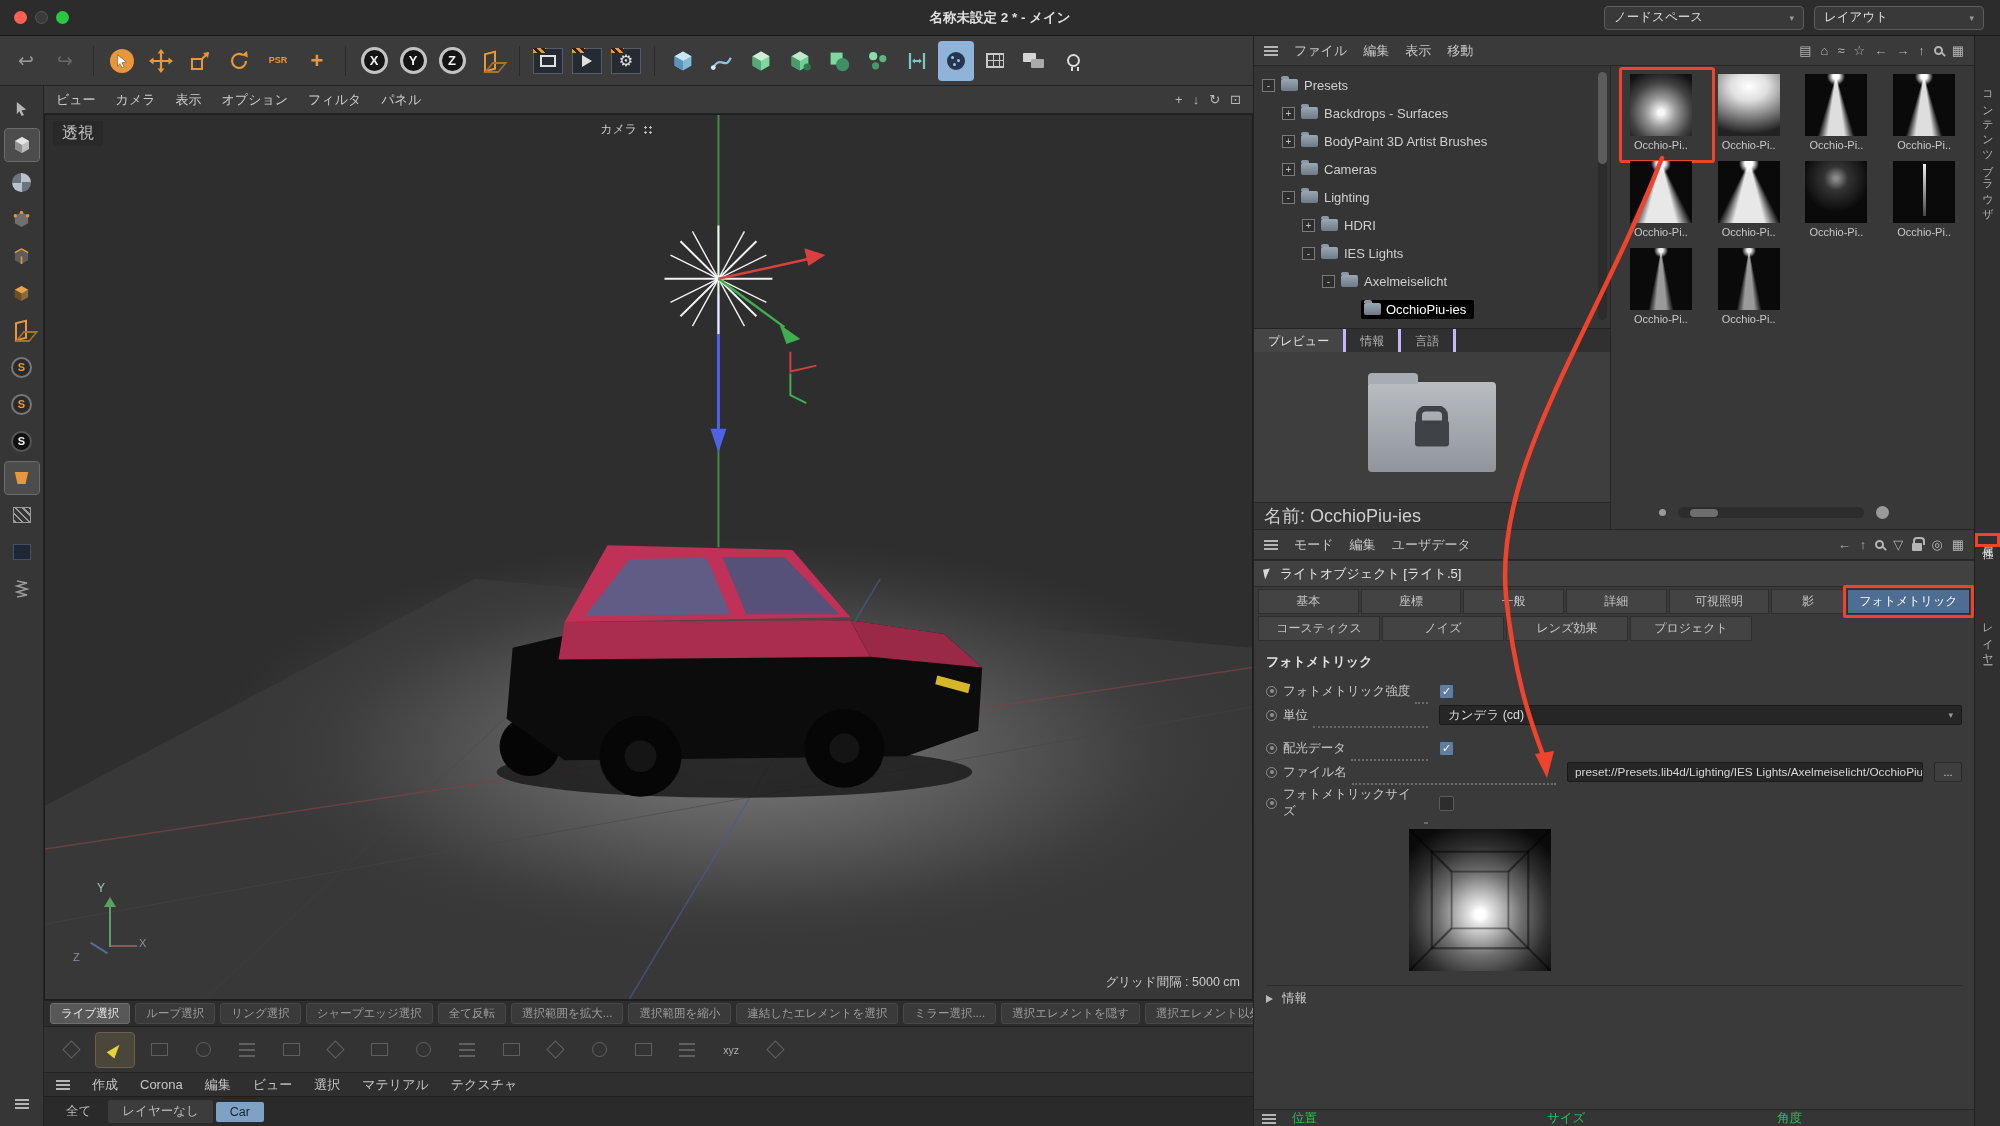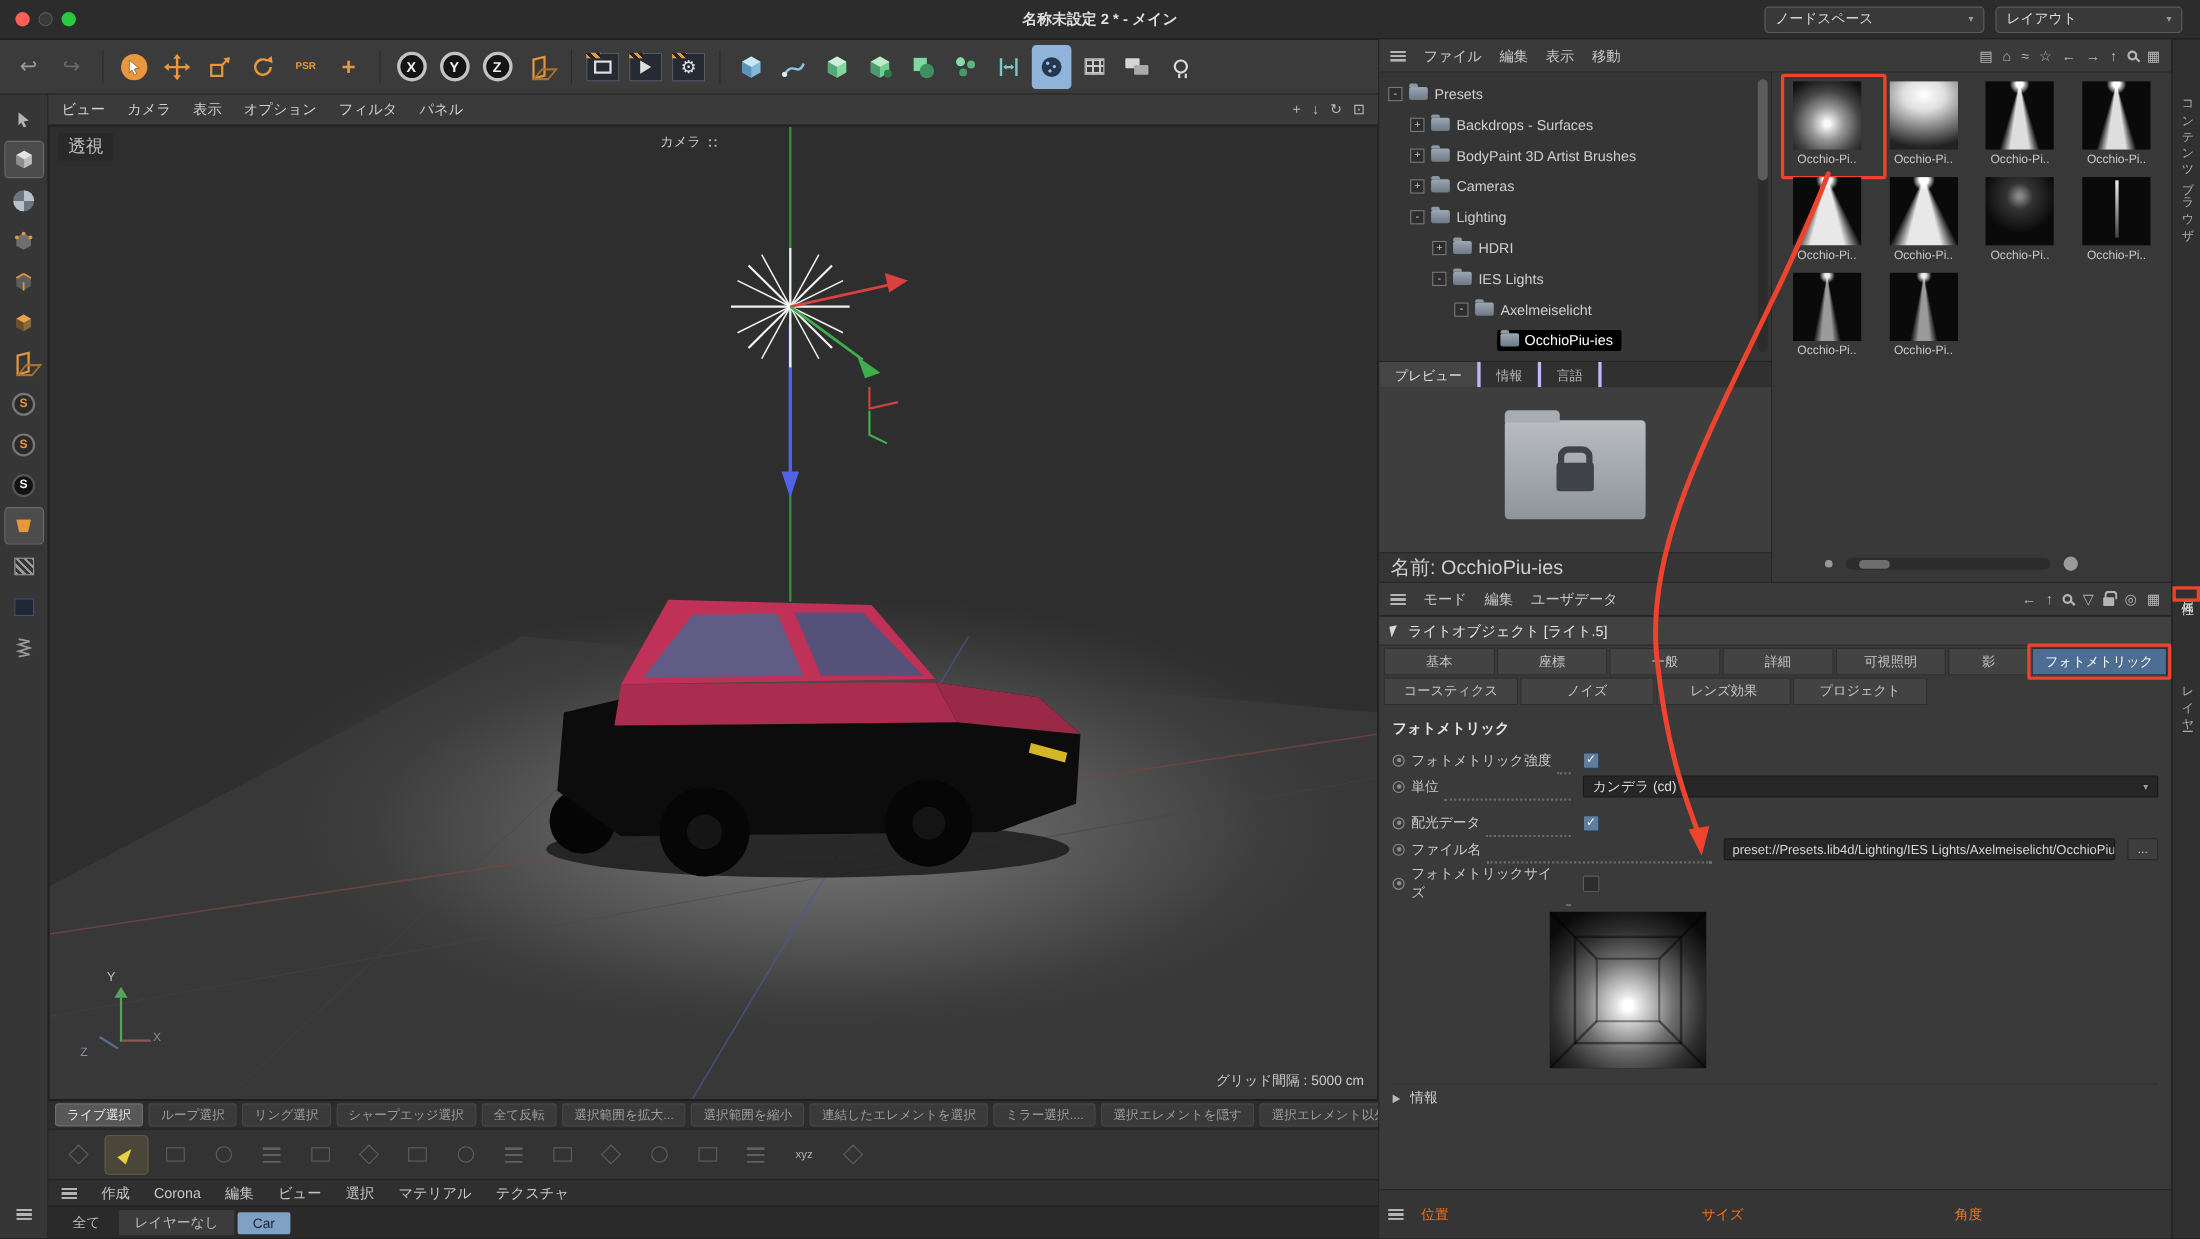--- a/index.html
+++ b/index.html
@@ -183,21 +183,21 @@
   .sl-fill{position:absolute;left:0;top:0;height:100%;width:17%;background:#4a7fd4}
   .sl-handle{position:absolute;left:calc(17% - 3px);top:-4px;width:7px;height:13px;background:#d2d2d2;border-radius:2px}
   .dd{flex:1;height:20px;background:#262626;border:1px solid #1a1a1a;border-radius:2px;display:flex;align-items:center;padding:0 8px;font-size:12.5px;color:#ddd}
   .file-box{flex:1;height:20px;background:#262626;border:1px solid #1a1a1a;border-radius:2px;display:flex;align-items:center;padding:0 7px;font-size:11.8px;color:#d6d6d6;white-space:nowrap;overflow:hidden}
   .browse{width:28px;height:20px;background:#3e3e3e;border:1px solid #292929;border-radius:2px;text-align:center;font-size:11px;color:#ccc;line-height:18px;flex:none;margin-left:5px}
   .ies-prev{width:142px;height:142px;margin:14px 0 0 143px;position:relative;background:#000;flex:none}
   .ies-g{position:absolute;inset:0;background:radial-gradient(circle at 50% 60%,#ffffff 0 5px,#e6e6e6 9%,#b9b9b9 20%,#6e6e6e 38%,#2e2e2e 62%,#0a0a0a 85%)}
   .ies-sq{position:absolute;inset:0;width:100%;height:100%}
   .info-row{display:flex;align-items:center;gap:9px;height:26px;border-top:1px solid #2c2c2c;margin-top:14px;font-size:12.5px;color:#cfcfcf}
   .tri-r{width:0;height:0;border-left:7px solid #b9b9b9;border-top:4.5px solid transparent;border-bottom:4.5px solid transparent}
-  .coordbar{height:45px;background:#353535;border-top:1px solid #262626;display:grid;grid-template-columns:30px 255px 230px 1fr;align-items:center;font-size:12.5px;color:#f97316;margin-top:auto;flex:none;padding-left:8px}
+  .coordbar{height:17px;background:#353535;border-top:1px solid #262626;display:grid;grid-template-columns:30px 255px 230px 1fr;align-items:center;font-size:12.5px;color:#22c55e;margin-top:auto;flex:none;padding-left:8px}
 
   .arrow-ov{position:absolute;inset:0;width:721px;height:1090px;pointer-events:none;z-index:40}
 
   
   .right-strip{width:26px;background:#303030;border-left:1px solid #1f1f1f;position:relative;flex:none}
   .vtab{position:absolute;left:5px;writing-mode:vertical-rl;font-size:11px;color:#b0b0b0;letter-spacing:2px;white-space:nowrap}
   .vtab.annotated{outline:3px solid #f0432e;outline-offset:2px;color:#e2e2e2}
 </style>
 </head>
 <body>

